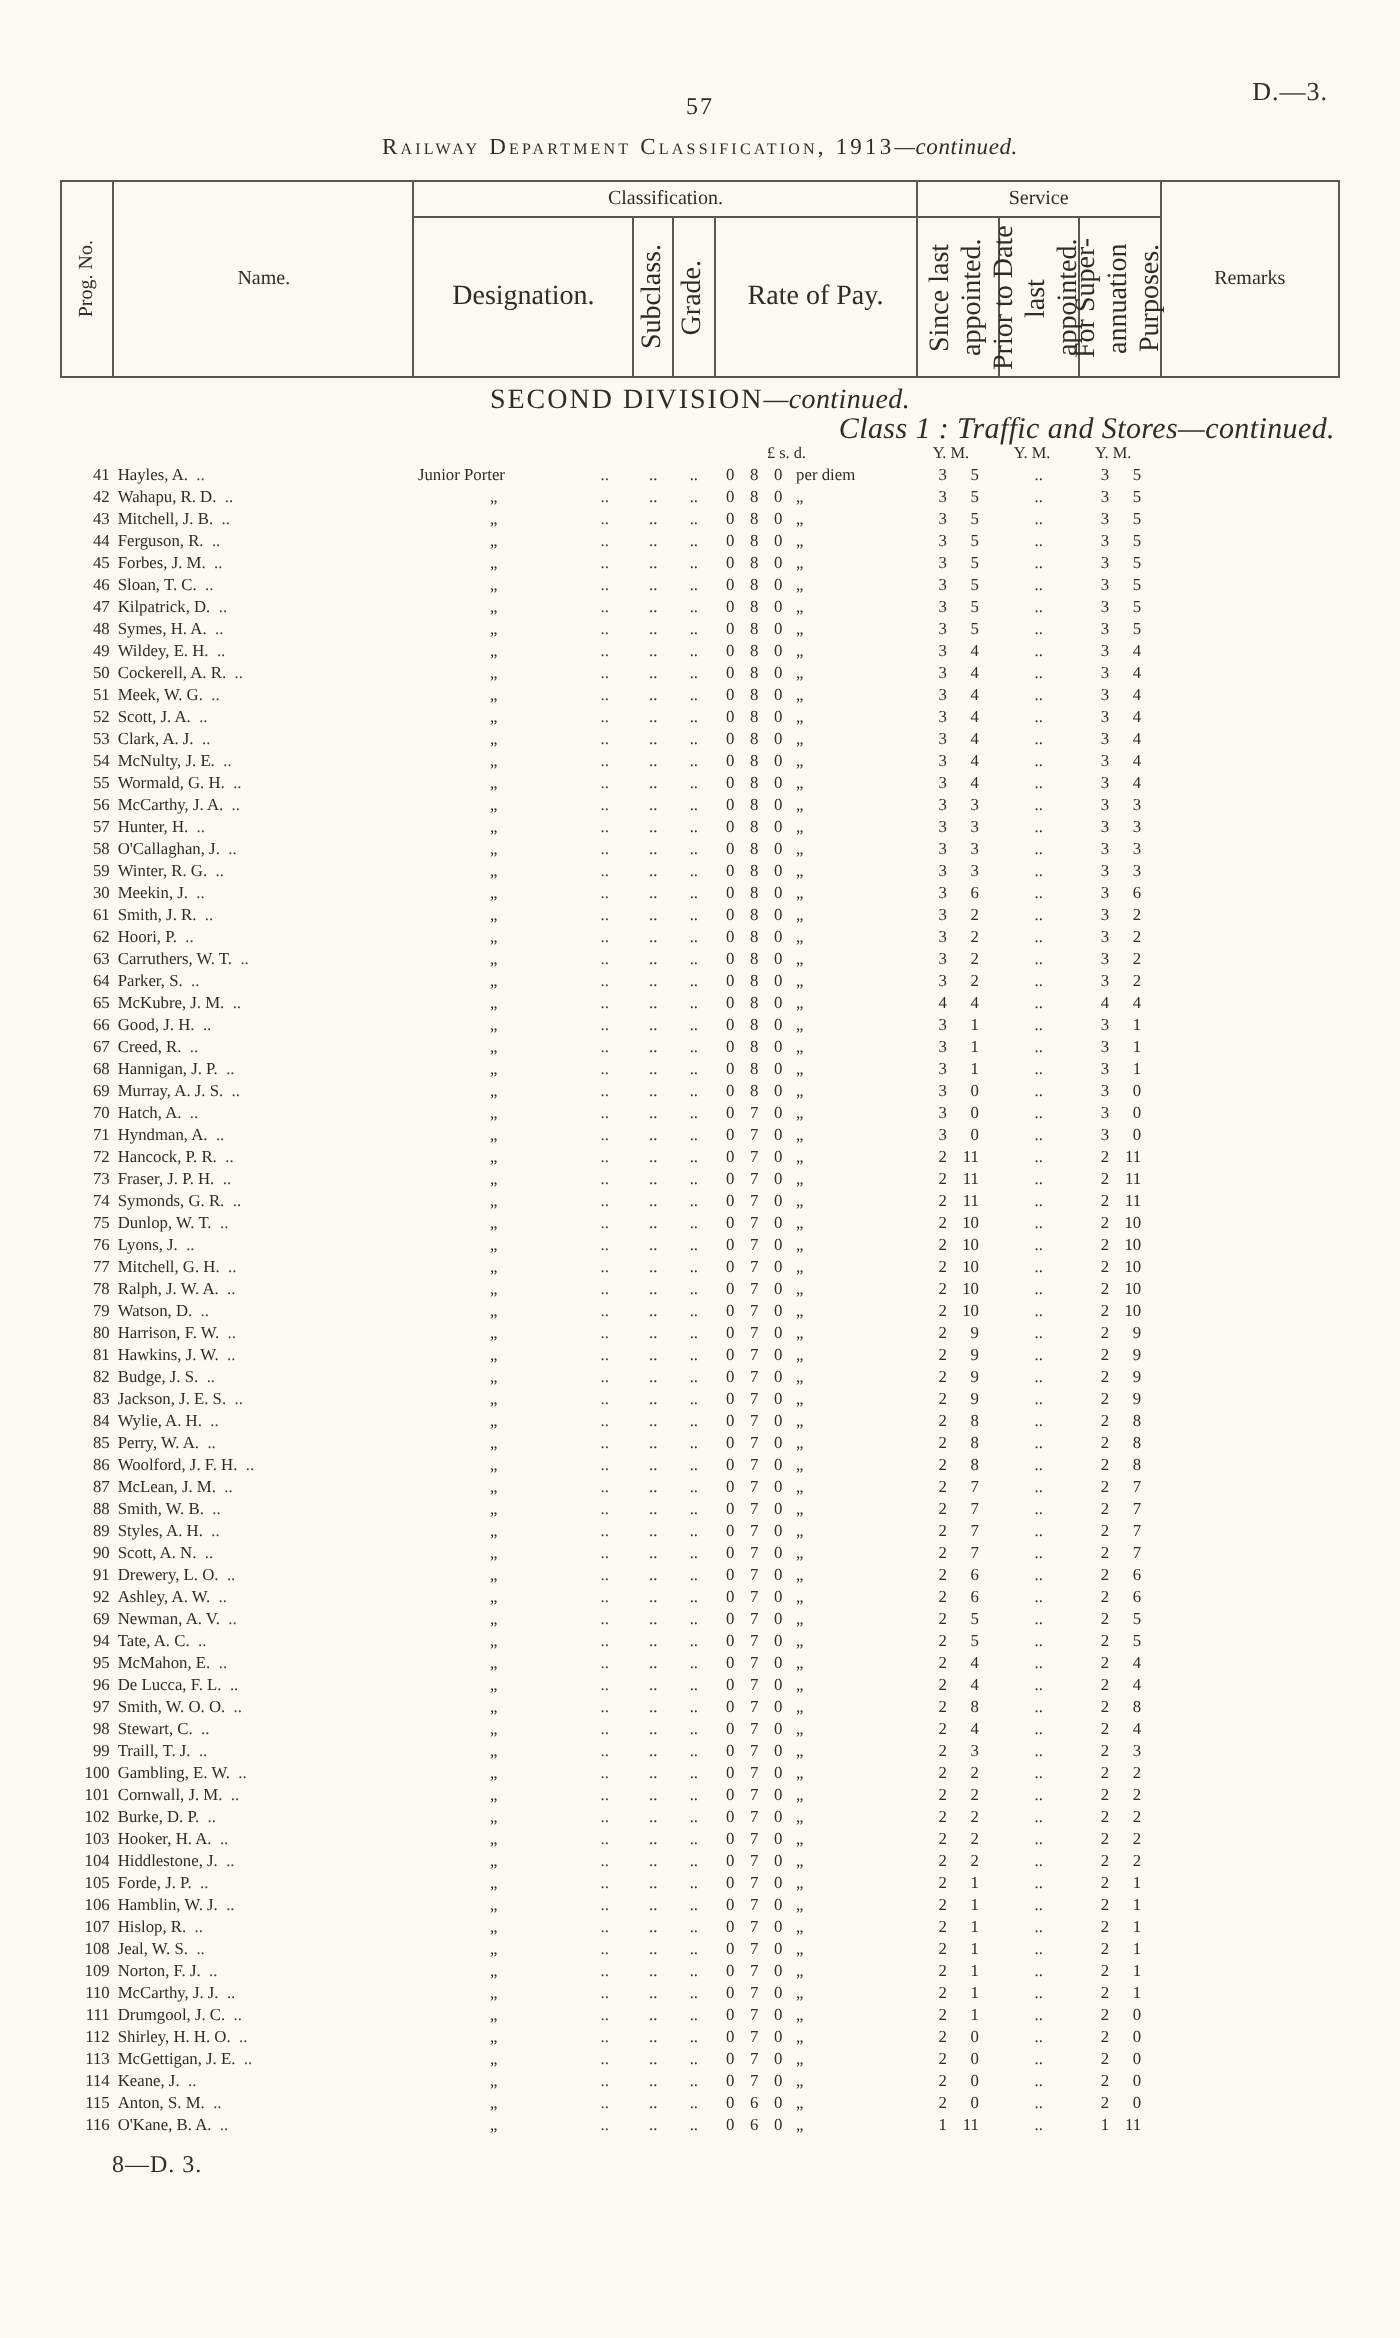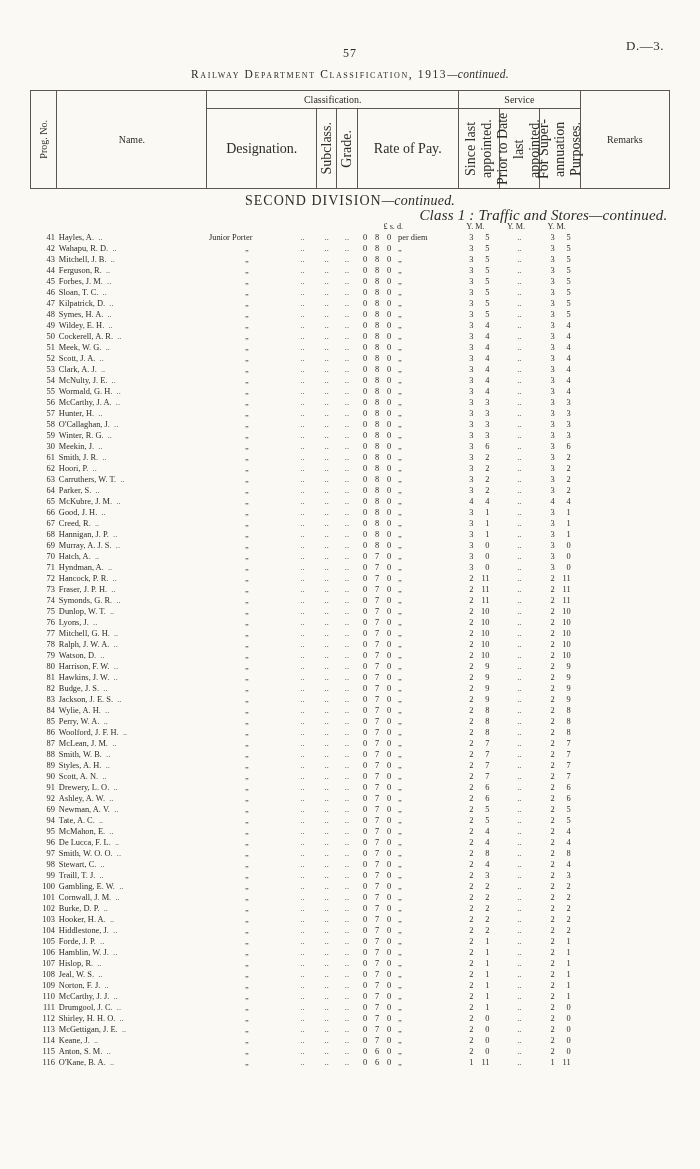--- a/index.html
+++ b/index.html
@@ -1043,14 +1043,15 @@
           <td class="c-dots">..</td>
           <td class="c-rate"><span class="rd">0</span><span class="rd">6</span><span class="rd">0</span><span class="per">„</span></td>
           <td class="c-ym"><span class="yv">1</span><span class="mv">11</span></td>
           <td class="c-dots">..</td>
           <td class="c-ym"><span class="yv">1</span><span class="mv">11</span></td>
           <td class="c-remarks"></td>
         </tr>
       </tbody>
   </table>
 
+  <div class="footer">8—D. 3.</div>
 
 </div>
 
 </body></html>

